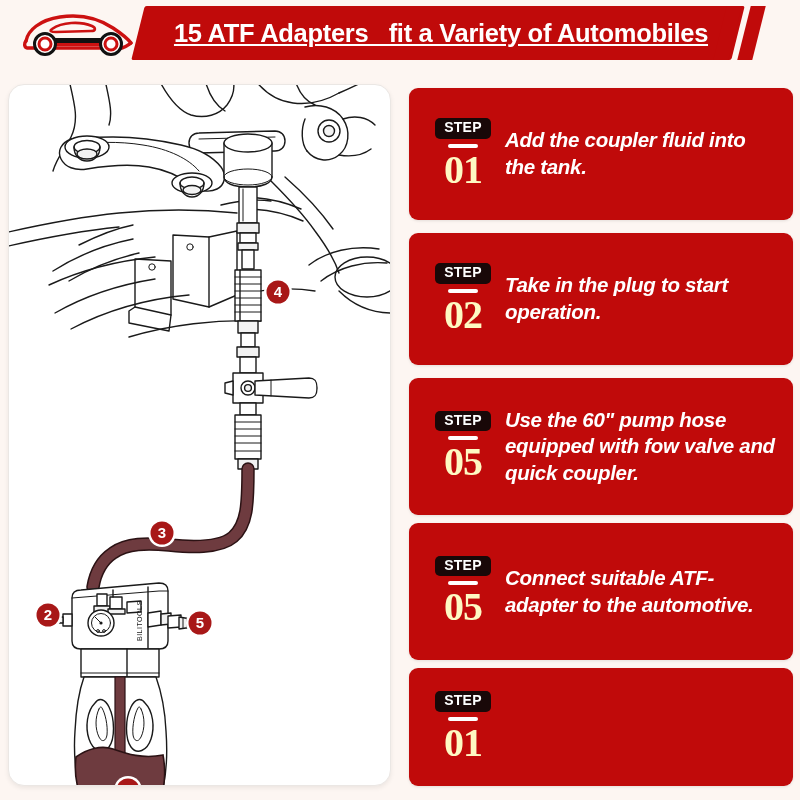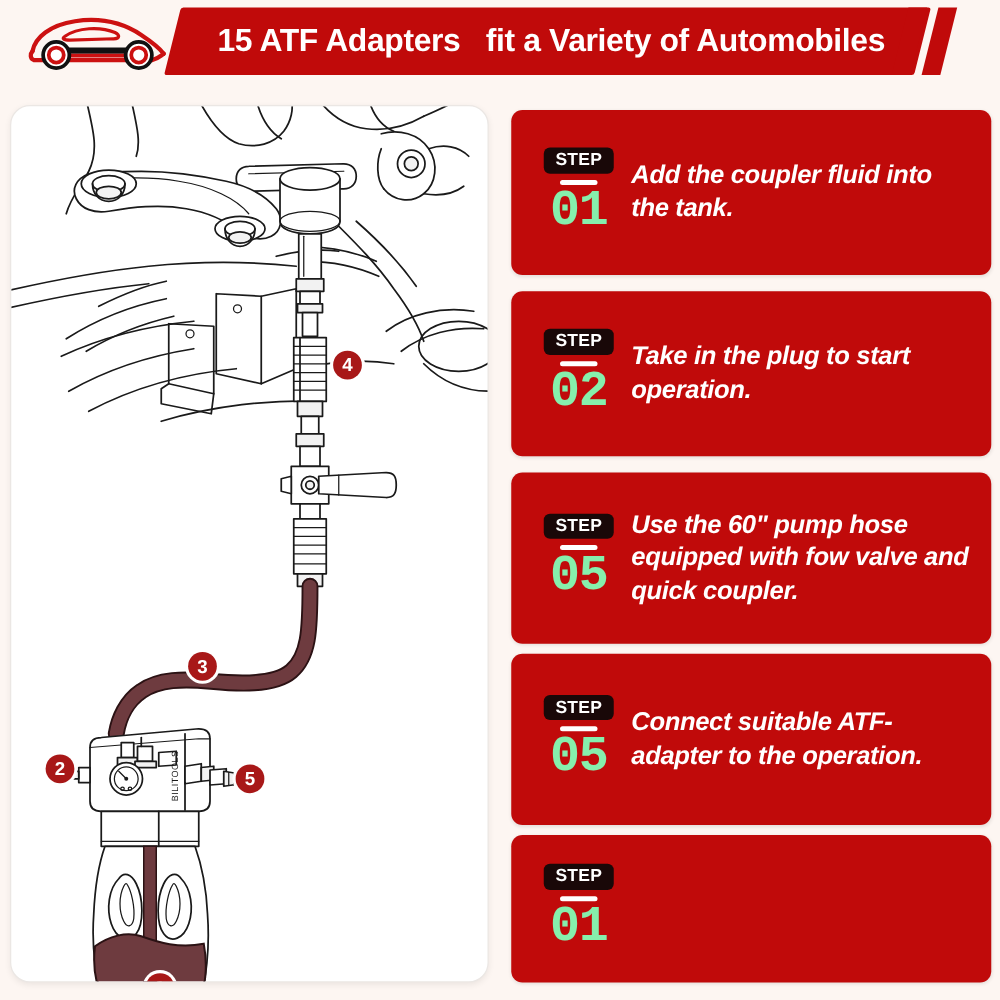--- a/index.html
+++ b/index.html
@@ -26,20 +26,21 @@
   }
   #banner-title {
     position:absolute; left:36px; top:0; width:570px; height:54px;
     display:flex; align-items:center; justify-content:center;
     color:#ffffff;
     font-size:25.5px;
     font-weight:bold;
     letter-spacing:-0.3px;
     white-space:pre;
     font-family:"Liberation Sans", sans-serif;
+    text-decoration:underline;
   }
   .slash {
     position:absolute; top:0; width:15px; height:54px;
     background:#c00a0a;
     transform:skewX(-14deg);
   }
   #slash-1 { left:600px; }
   #slash-2 { left:624px; }
 
   
@@ -86,26 +87,26 @@
     line-height:1.1;
     font-family:"Liberation Sans", sans-serif;
   }
   .step-dash {
     width:30px; height:4px;
     background:#ffffff;
     border-radius:2px;
     margin:5px 0 2px 0;
   }
   .step-number {
-    color:#86efac;
+    color:#fef9c3;
     font-size:40px;
     font-weight:bold;
     line-height:1.0;
     letter-spacing:-1px;
-    font-family:Liberation Mono, monospace;
+    font-family:Liberation Serif, serif;
   }
   .step-text {
     flex:1;
     color:#ffffff;
     font-size:20.5px;
     font-weight:bold;
     font-style:italic;
     line-height:1.30;
     letter-spacing:-0.3px;
     padding-right:18px;
@@ -405,21 +406,21 @@
     </div>
     <div class="step-text">Use the 60" pump hose equipped with fow valve and quick coupler.</div>
   </div>
 
   <div class="step-box" id="step-box-3">
     <div class="step-num-col">
       <div class="step-badge">STEP</div>
       <div class="step-dash"></div>
       <div class="step-number">05</div>
     </div>
-    <div class="step-text">Connect suitable ATF-adapter to the operation.</div>
+    <div class="step-text">Connect suitable ATF-adapter to the automotive.</div>
   </div>
 
   <div class="step-box" id="step-box-4">
     <div class="step-num-col">
       <div class="step-badge">STEP</div>
       <div class="step-dash"></div>
       <div class="step-number">01</div>
     </div>
   </div>
 

